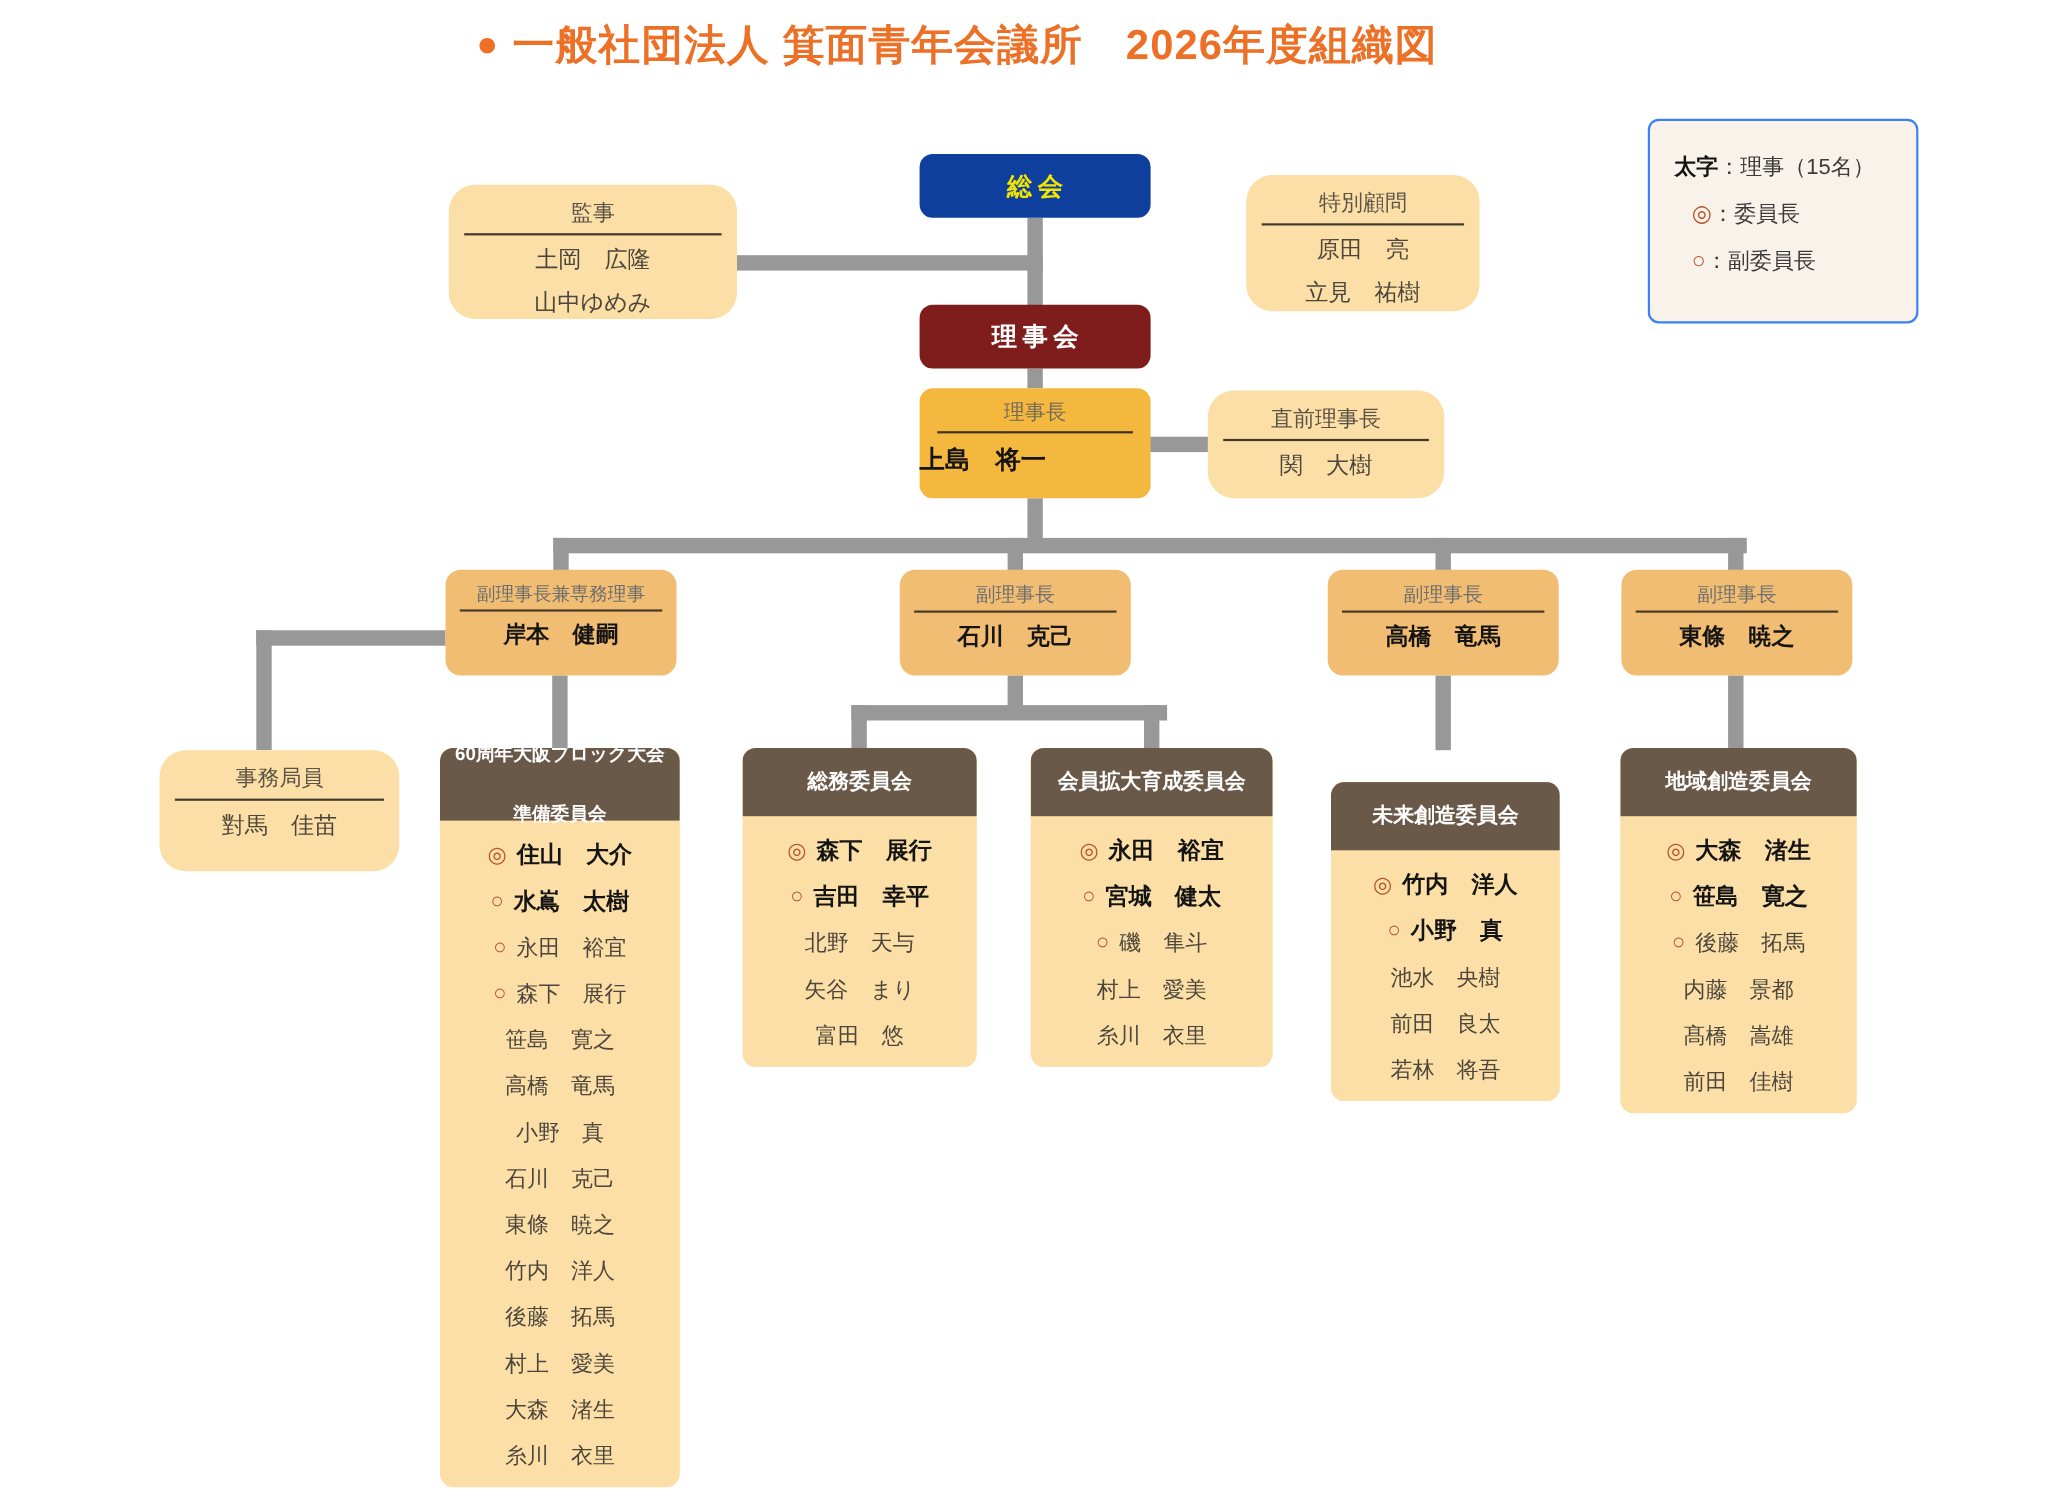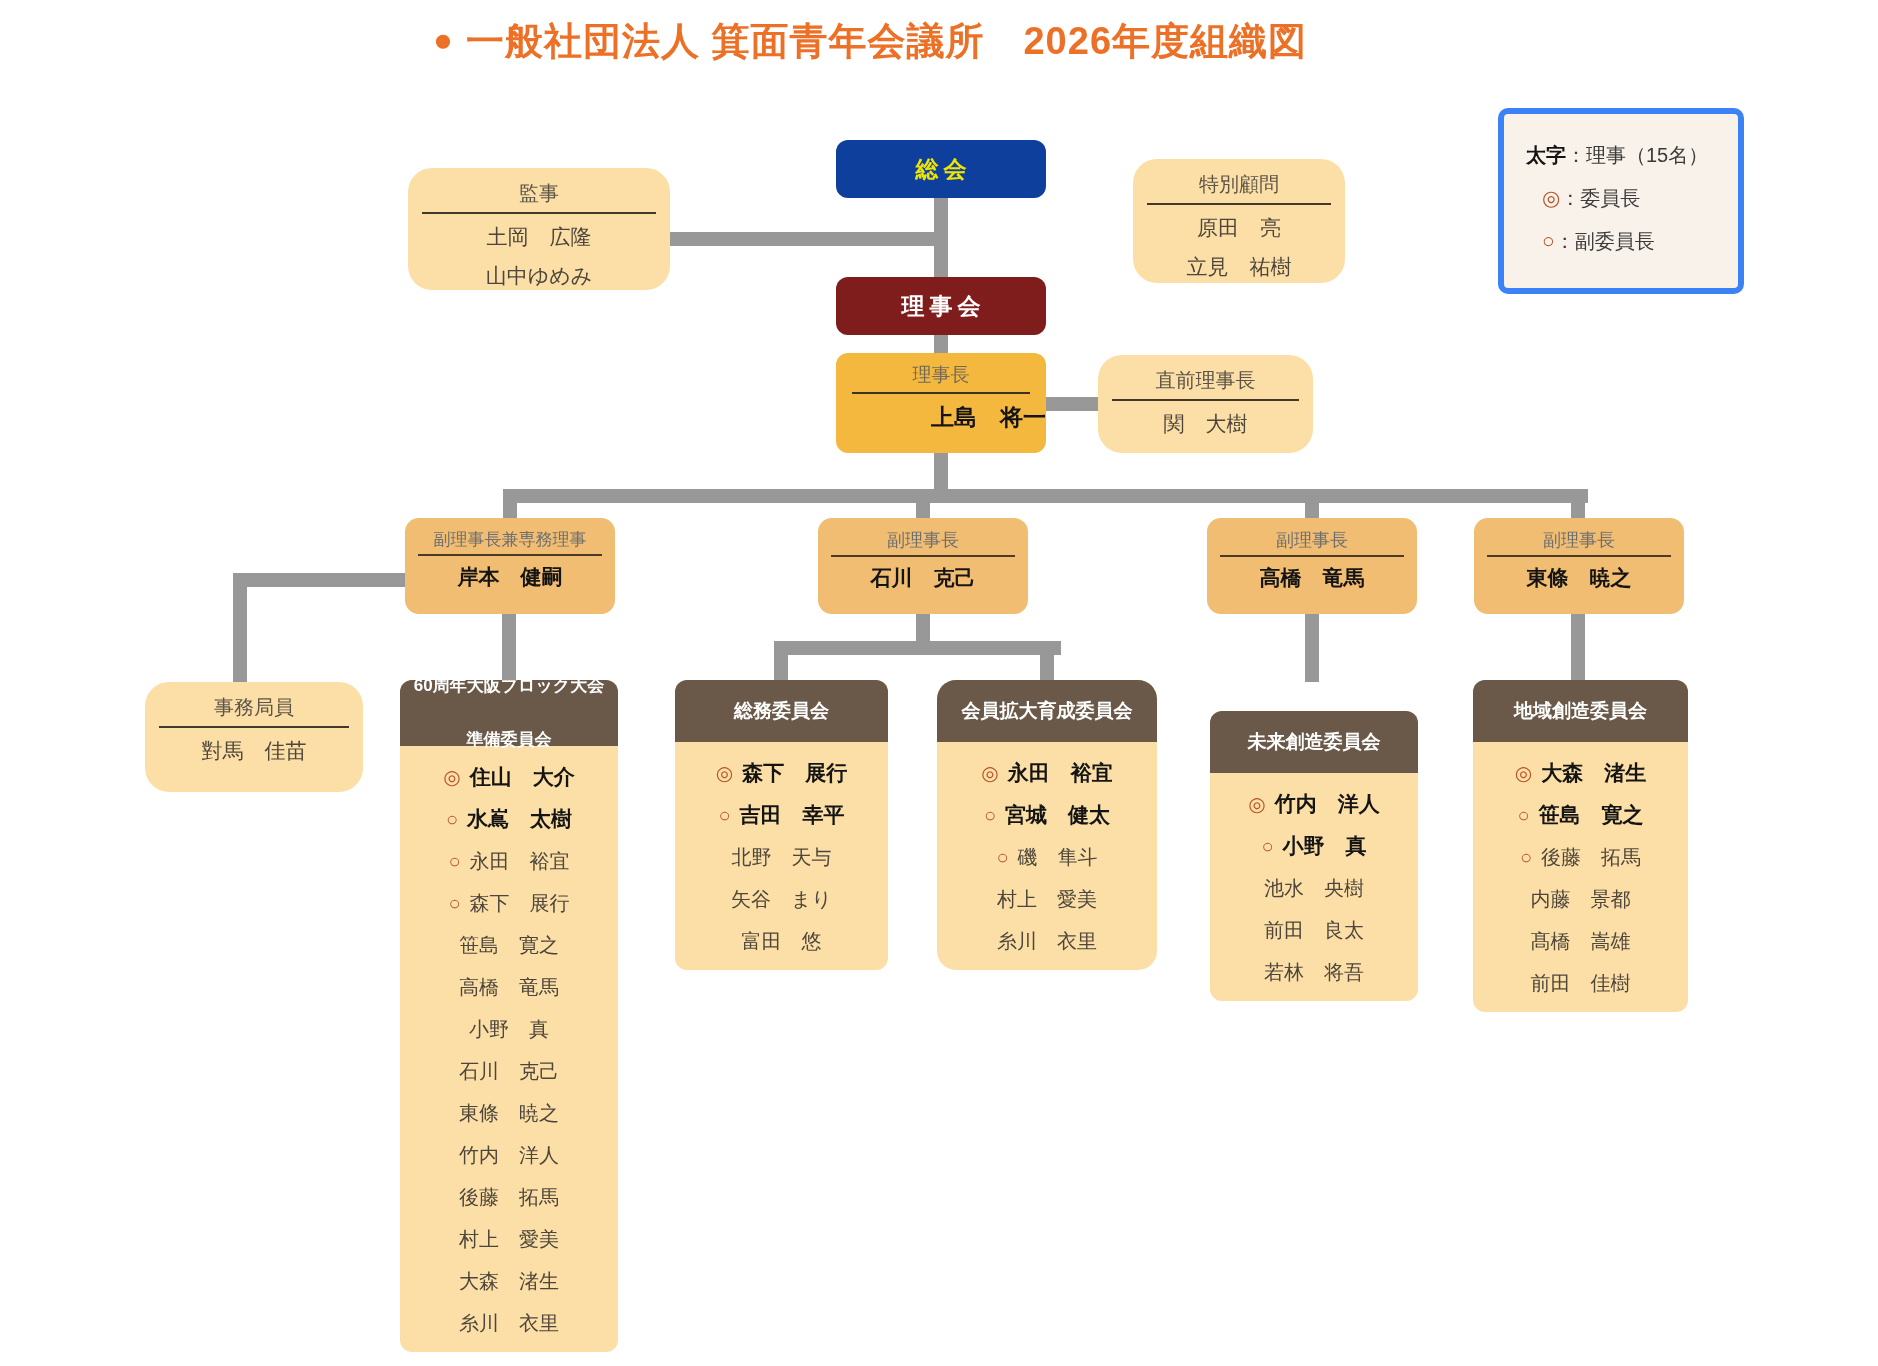--- a/index.html
+++ b/index.html
@@ -11,21 +11,21 @@
   
   .page-title {
     position:absolute; top:16px; left:0; width:1740px; text-align:center;
     font-size:38px; font-weight:bold; color:#ed7027; letter-spacing:1px; white-space:nowrap;
   }
   .page-title .bullet { font-size:33px; margin-right:12px; vertical-align:3px; }
 
   
   .legend {
     position:absolute; left:1498px; top:108px; width:246px; height:186px;
-    background:#f8f2ea; border:6px solid #3b82f6; border-radius:10px;
+    background:#f8f2ea; border:2px solid #3b82f6; border-radius:10px;
     box-sizing:border-box; padding:28px 0 0 22px;
   }
   .legend-row { font-size:20px; color:#3a3a3a; margin-bottom:16px; white-space:nowrap; }
   .legend-row .term { font-weight:bold; color:#141414; }
   .legend-row .sym { color:#b8532c; font-size:21px; }
   .legend-row.indent { padding-left:16px; }
 
   
   .connector { position:absolute; background:#989898; }
 
@@ -46,21 +46,21 @@
   .auditors     { left:408px;  top:168px; width:262px; height:122px; }
   .advisors     { left:1133px; top:159px; width:212px; height:124px; }
   .secretariat  { left:145px;  top:682px; width:218px; height:110px; }
   .past-president { left:1098px; top:355px; width:215px; height:98px; }
 
   
   .president { position:absolute; left:836px; top:353px; width:210px; height:100px;
     background:#f5b83e; border-radius:12px; }
   .president .info-title { color:#716a5a; font-size:19px; padding-top:9px; }
   .president .info-rule { border-color:#3e3322; margin:4px 16px 8px; }
-  .p-name { text-align:right; font-weight:bold; font-size:23px; color:#141414; white-space:nowrap; }
+  .p-name { text-align:left; font-weight:bold; font-size:23px; color:#141414; white-space:nowrap; }
 
   
   .vp { position:absolute; top:518px; width:210px; height:96px; background:#f0bd72; border-radius:14px; }
   .vp-title { text-align:center; font-size:18px; color:#6f6f6f; padding-top:10px; white-space:nowrap; }
   .vp.wide-title .vp-title { font-size:17px; }
   .vp .info-rule { border-bottom:2px solid #4a3a26; margin:3px 13px 7px; }
   .vp-name { text-align:center; font-weight:bold; font-size:21px; color:#141414; white-space:nowrap; }
   .vp-kishimoto { left:405px; }
   .vp-ishikawa  { left:818px; }
   .vp-takahashi { left:1207px; }
@@ -75,21 +75,21 @@
   .hdr-line { line-height:1.3; white-space:nowrap; }
   .committee-body { padding:10px 0 8px; }
   .member-row { height:42px; display:flex; align-items:center; justify-content:center;
     font-size:20px; color:#4e463c; white-space:nowrap; }
   .member-row.bold { font-weight:bold; color:#141414; font-size:21px; }
   .msym { color:#b8532c; margin-right:9px; font-size:20px; }
   .msym:empty { margin-right:0; }
   .c0 { left:400px;  width:218px; }
   .c0 .committee-header { height:66px; font-size:17px;gap:32px; }
   .c1 { left:675px;  width:213px; }
-  .c2 { left:937px;  width:220px;border-radius:19px; }
+  .c2 { left:937px;  width:220px; }
   .c3 { left:1210px; width:208px;margin-top:31px; }
   .c4 { left:1473px; width:215px; }
 </style>
 </head>
 <body>
 
 <div class="canvas">
 
   <div class="page-title">
     <span class="bullet">●</span><span>一般社団法人 箕面青年会議所　2026年度組織図</span>

